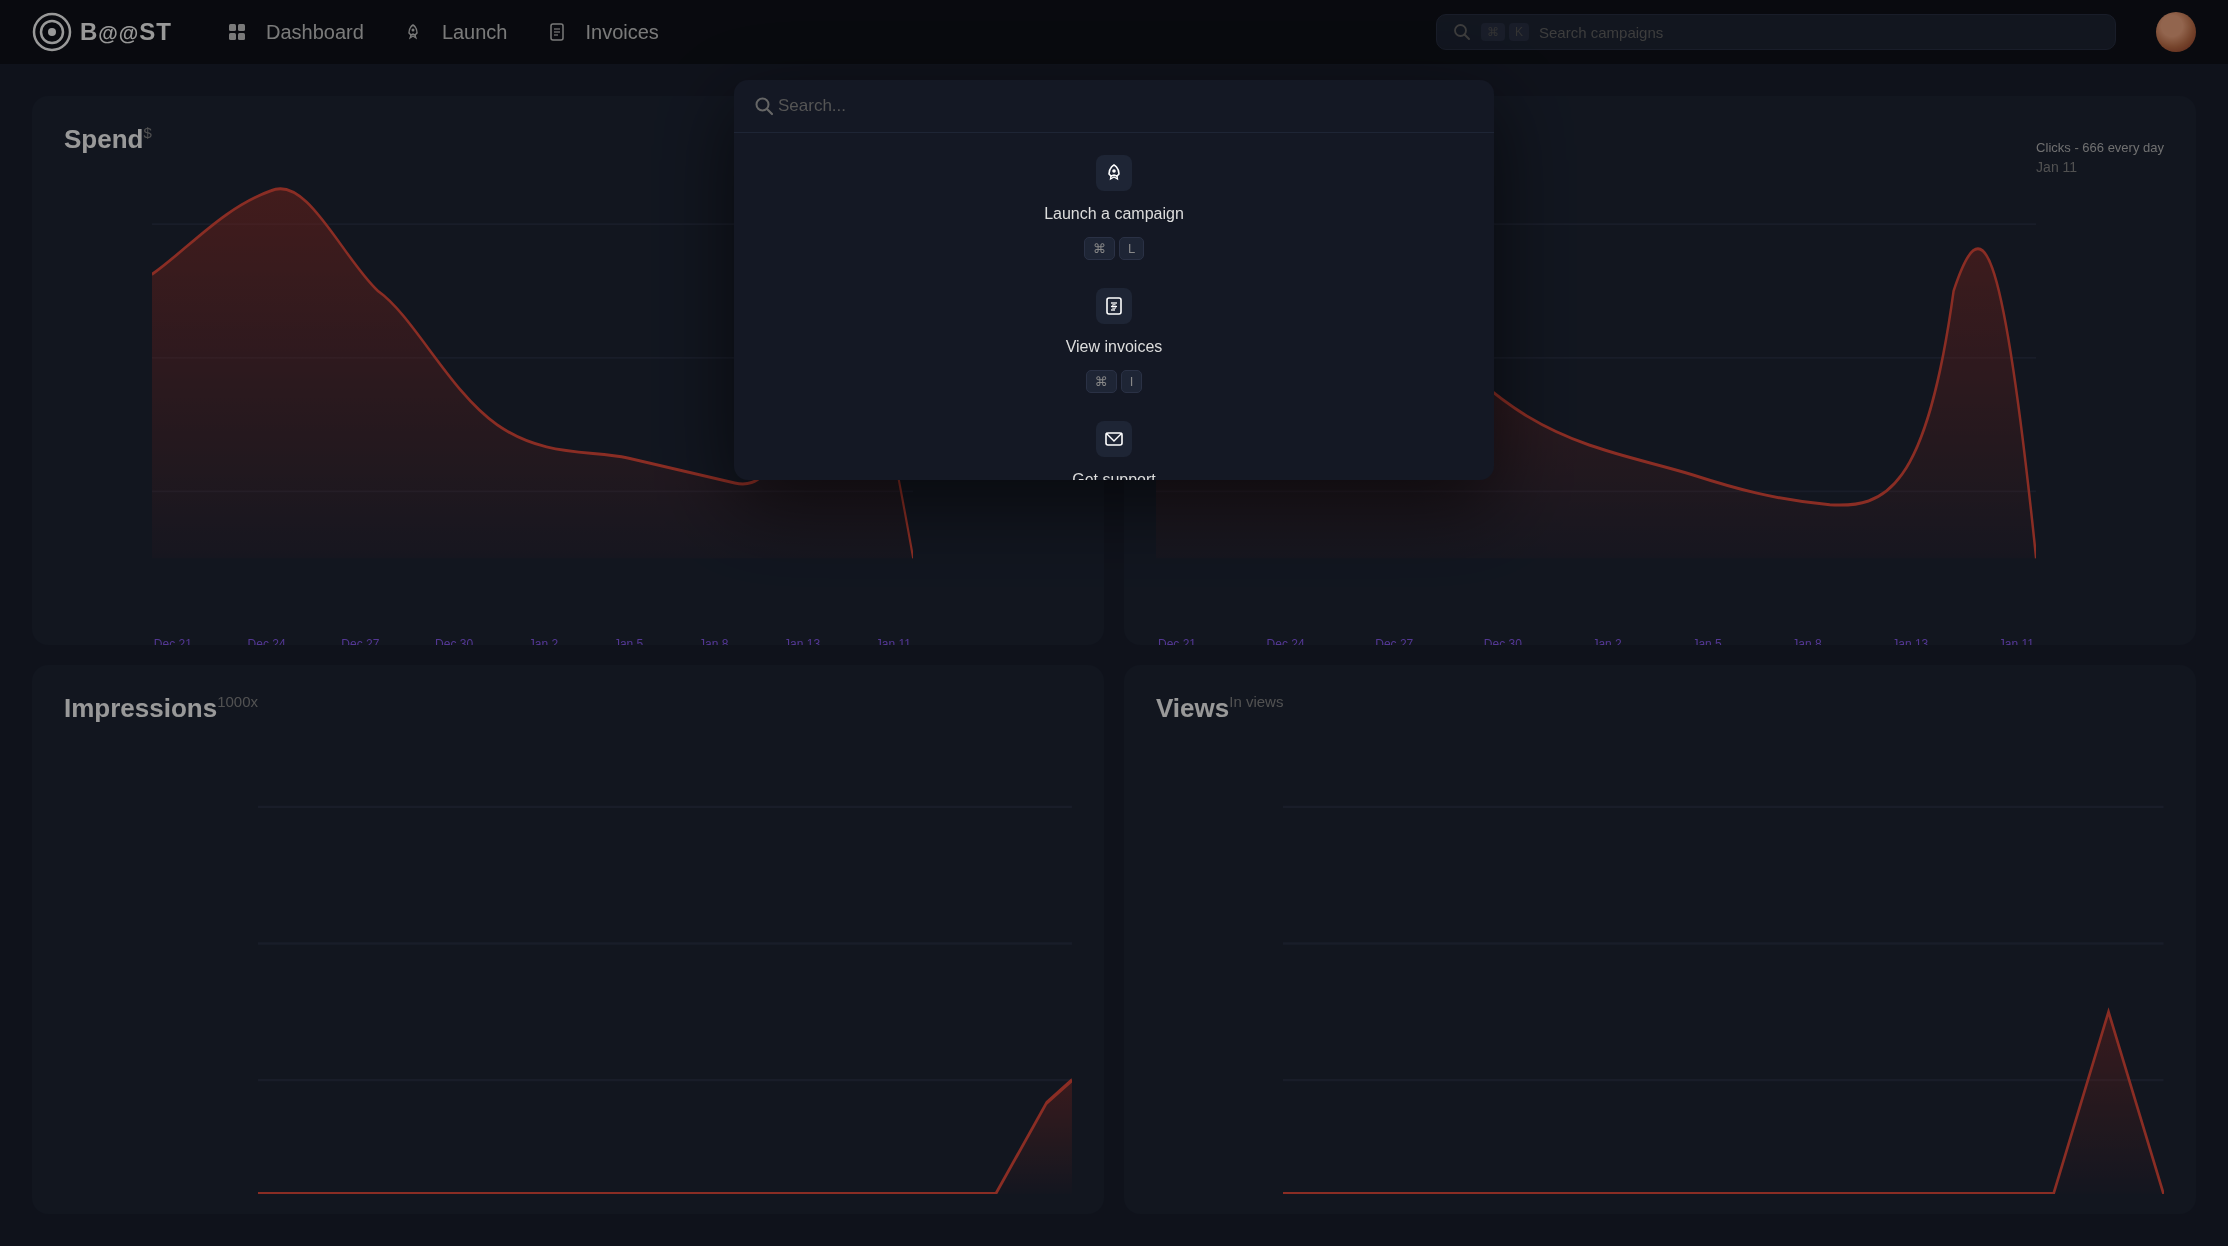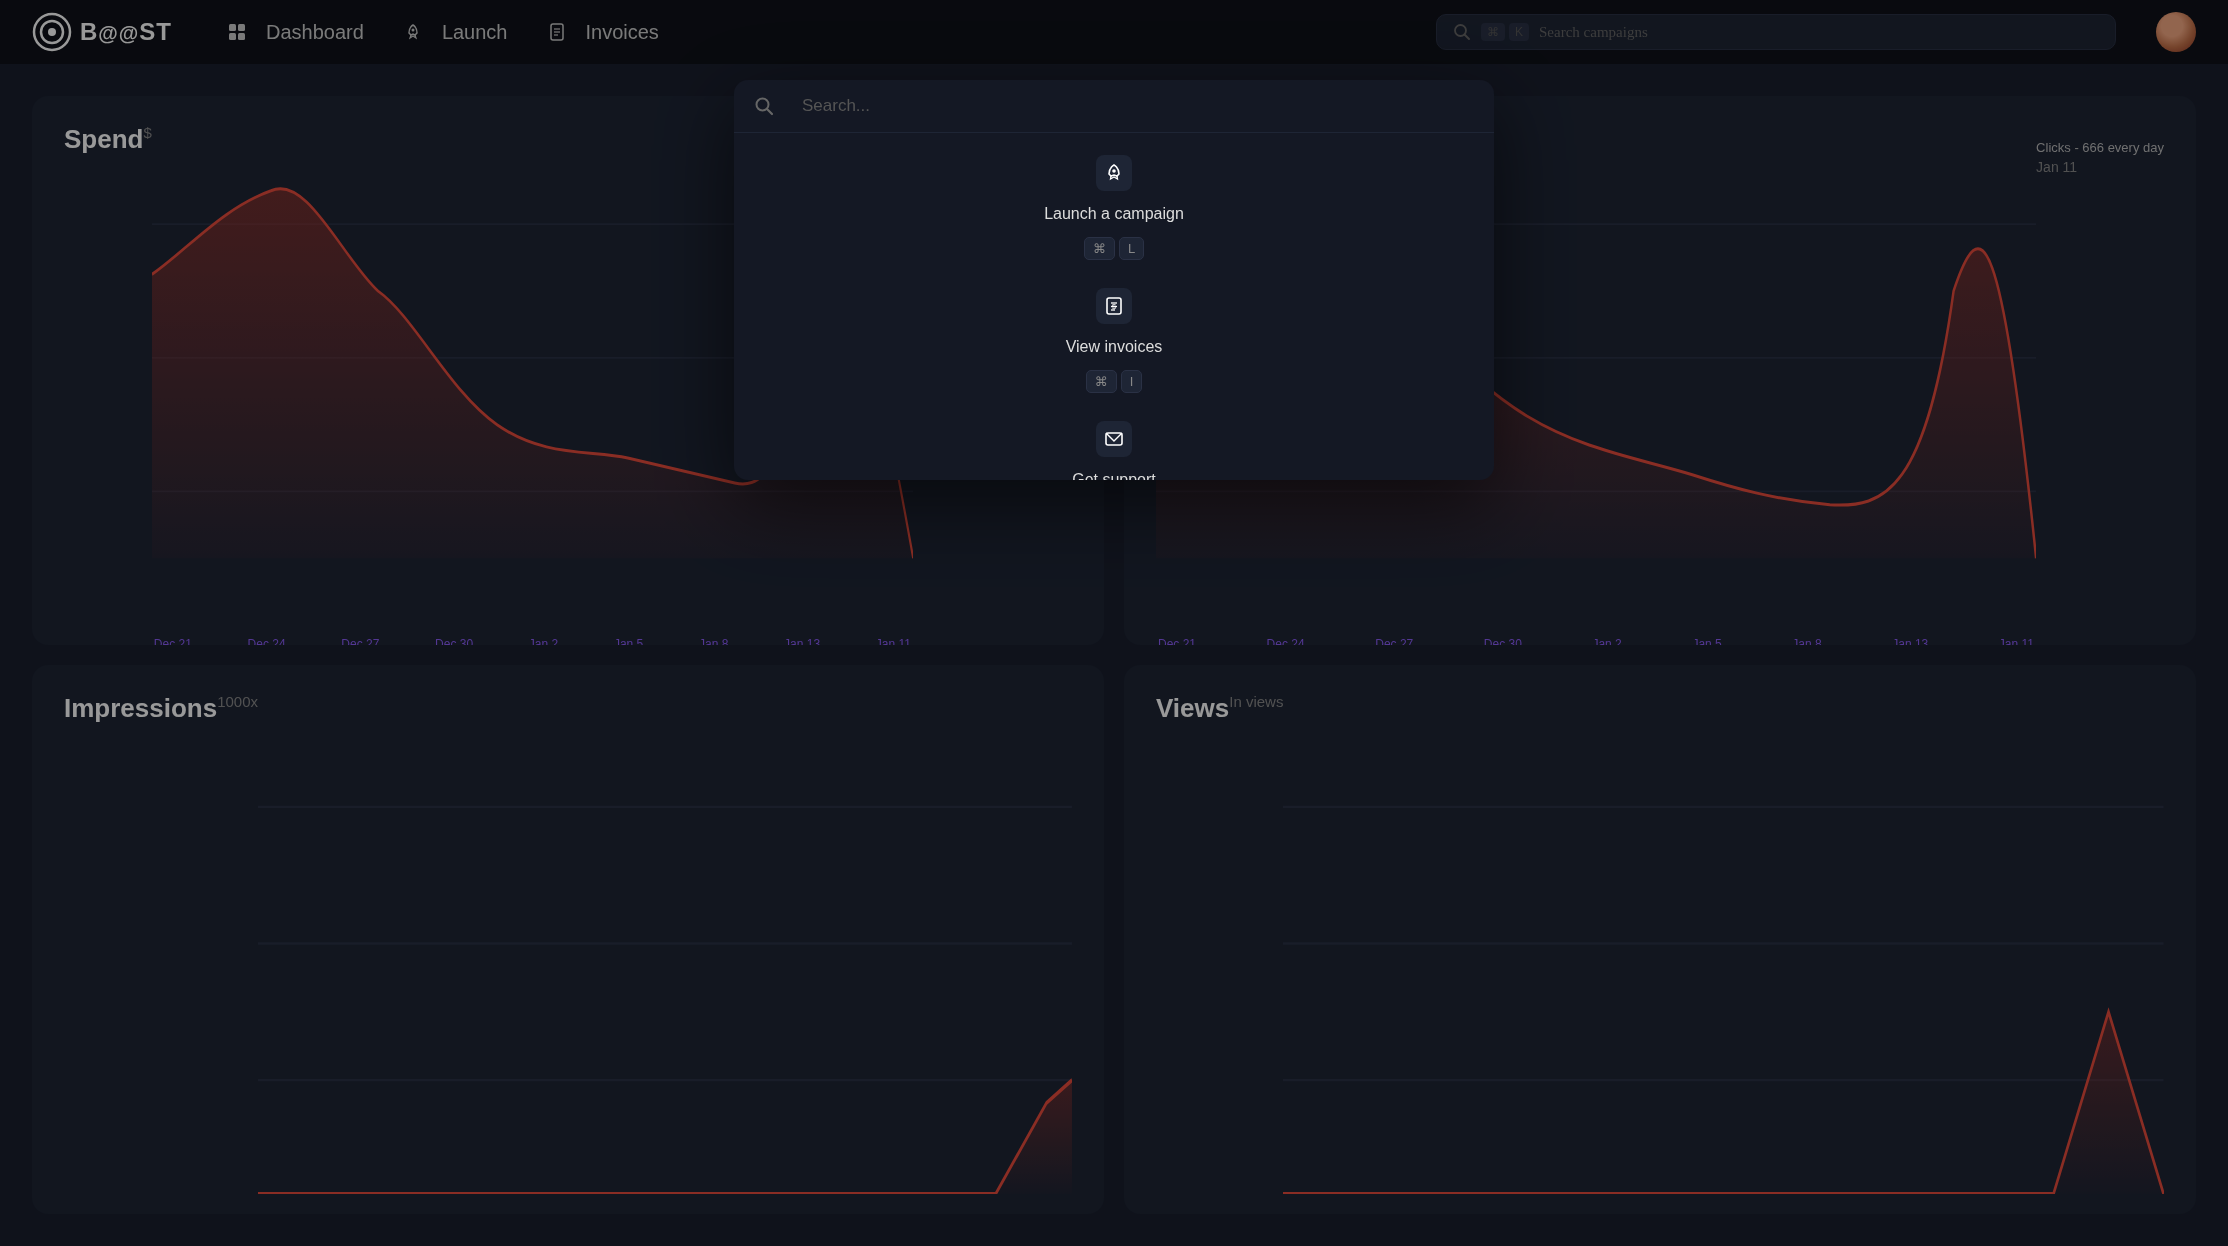--- a/index.html
+++ b/index.html
@@ -60,21 +60,20 @@
       border-radius: 10px;
       padding: 8px 16px;
       gap: 10px;
       width: 680px;
       cursor: pointer;
     }
     .search-bar-text {
       color: #666;
       font-size: 15px;
       flex: 1;
-      font-family: Liberation Serif, serif;
     }
     .search-shortcut {
       display: flex;
       align-items: center;
       gap: 4px;
       color: #555;
       font-size: 13px;
     }
     .kbd {
       background: #2a3145;
@@ -164,21 +163,21 @@
       position: absolute;
       top: 80px;
       left: 50%;
       transform: translateX(-50%);
     }
     .cp-search {
       display: flex;
       align-items: center;
       padding: 16px 20px;
       border-bottom: 1px solid #1e2535;
-      gap: 28px;
+      gap: 4px;
     }
     .cp-search-input {
       background: transparent;
       border: none;
       outline: none;
       color: #ccc;
       font-size: 17px;
       flex: 1;
     }
     .cp-search-input::placeholder { color: #555; }

